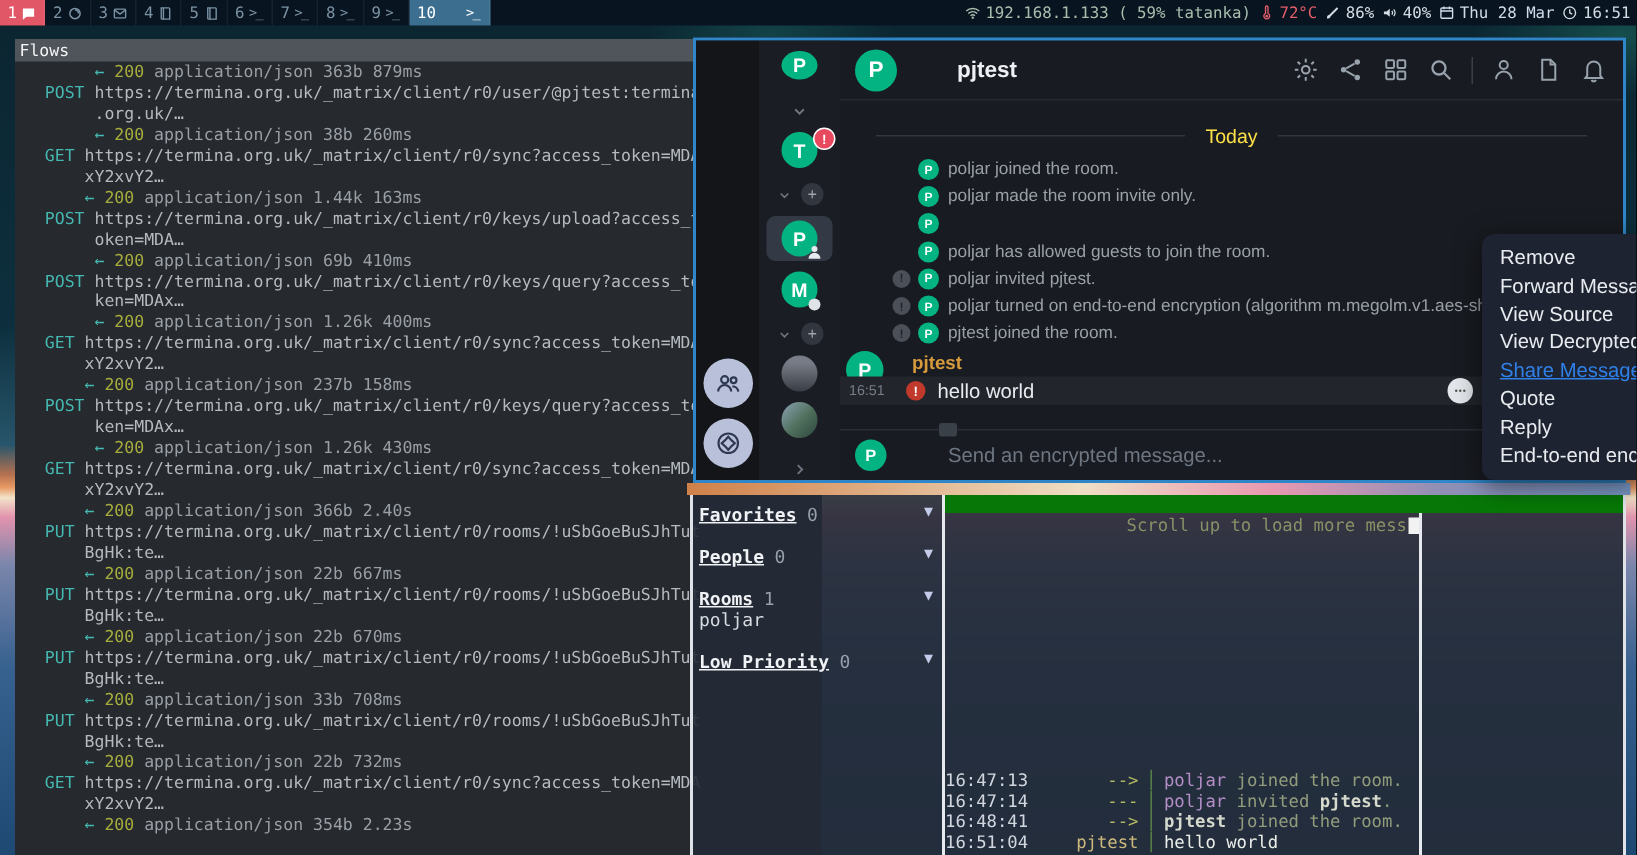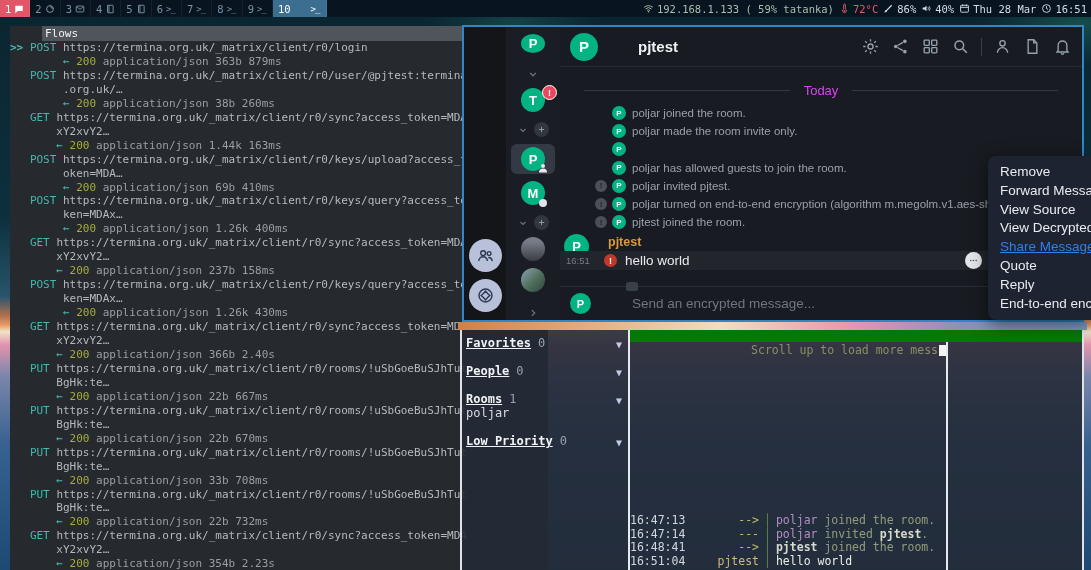--- a/index.html
+++ b/index.html
@@ -34,21 +34,21 @@
   .st-seg .icon svg { width:11px; height:11px; }
   .st-ip { color:#a9bfae; }
   .st-temp { color:#e35d6a; }
   .st-date { color:#cfdcea; }
 
   
   .icon svg { display:block; }
 
   
   #mitmproxy { position:absolute; left:10px; top:26px; width:538px; height:544px;
-    background:#26292d; font-family:"DejaVu Sans Mono", monospace; overflow:hidden;padding-left:32px; }
+    background:#26292d; font-family:"DejaVu Sans Mono", monospace; overflow:hidden; }
   #mitm-title { height:15px; background:#50555b; color:#f2f3f4; font-size:11px;
     line-height:15px; padding-left:3px; }
   #flow-lines { position:absolute; left:0; top:15px; right:0; bottom:0; overflow:hidden; }
   .fl { white-space:pre; font-size:11px; line-height:13.95px; }
   .fl-marker { color:#45b8b1; font-weight:bold; }
   .fl-method { color:#45b8b1; }
   .fl-url { color:#b4bac0; }
   .fl-arrow { color:#45b8b1; }
   .fl-status { color:#a6ad3d; }
   .fl-info { color:#999fa6; }
@@ -95,21 +95,21 @@
   .hdr-avatar { width:28px; height:28px; font-size:15px; }
   .hdr-lock { width:22px; height:22px; color:#8a93a0; margin-left:10px; }
   #room-name { color:#eef0f3; font-size:15px; font-weight:bold; margin-left:8px; }
   #hdr-icons { margin-left:auto; display:flex; align-items:center; gap:11px; color:#98a2ad; }
   #hdr-icons .hicon { width:19px; height:19px; }
   #hdr-icons .hicon svg { width:19px; height:19px; }
   .hdr-divider { width:1px; height:18px; background:#3a404a; }
 
   #el-timeline { position:absolute; left:0; right:0; top:40px; bottom:36px; overflow:hidden; }
   #day-sep { display:flex; align-items:center; gap:14px; margin:16px 24px 6px 24px;
-    color:#d946ef; font-size:13px; }
+    color:#fde047; font-size:13px; }
   #day-sep::before, #day-sep::after { content:""; flex:1; height:1px; background:#33373f; }
   .ev { display:flex; align-items:center; height:18.2px; margin-left:35px;
     color:#9aa0a8; font-size:11.5px; }
   .ev-warn { width:17px; display:flex; align-items:center; }
   .warn-circle { width:12px; height:12px; border-radius:50%; background:#4a4f58; color:#22252b;
     font-size:8px; font-weight:bold; display:flex; align-items:center; justify-content:center; }
   .ev-av { width:14px; height:14px; border-radius:50%; background:#03b381; color:#fff;
     font-size:8px; font-weight:bold; display:flex; align-items:center; justify-content:center;
     margin-right:6px; flex:0 0 14px; }
   .ev-tx { white-space:nowrap; overflow:hidden; }
@@ -151,21 +151,21 @@
 
   
   #terminal { position:absolute; left:460px; top:330px; width:624px; height:240px;
     background:rgba(36,42,54,0.9); border-left:2px solid #dfe3e8; border-right:2px solid #dfe3e8;
     font-family:"DejaVu Sans Mono", monospace; display:flex; overflow:hidden; }
   #term-strip { position:absolute; left:458px; top:322px; width:629px; height:8px;
     background:linear-gradient(90deg,#d08048,#eFdFc5 42%,#e898b0 62%,#8f8fb5 80%,#7a9ac8);
     z-index:1; }
   #term-sidebar { width:168px; border-right:2px solid #e6e9ee; padding:6px 4px 0 4px;
     position:relative; flex:0 0 168px; }
-  .tside-row { height:14px; margin-bottom:14px; display:flex; align-items:flex-end;
+  .tside-row { height:14px; margin-bottom:14px; display:flex; align-items:flex-start;
     font-size:12px; position:relative; }
   .tside-label { color:#f0f2f5; font-weight:bold; text-decoration:underline; }
   .tside-count { color:#98a0ad; margin-left:7px; }
   .tside-tri { position:absolute; right:2px; color:#c3cbe8; font-size:10px; }
   .tside-item { height:14px; margin-top:-14px; margin-bottom:14px; color:#d8dce2;
     font-size:12px; }
   #term-main { flex:1; display:flex; flex-direction:column; }
   #term-titlebar { height:12px; background:#077807; }
   #term-body { flex:1; display:flex; min-height:0; }
   #term-chat { flex:0 0 318px; border-right:2px solid #e6e9ee; display:flex;
@@ -325,21 +325,20 @@
           </span>
           <span class="st-tx">16:51</span>
         </div>
       </div>
   </div>
 
   <div id="mitmproxy">
     <div id="mitm-title">Flows</div>
     <div id="flow-lines">
         <div class="flow">
-          <div class="fl"><span class="fl-marker">&gt;&gt; </span><span class="fl-method">POST </span><span class="fl-url">https://termina.org.uk/_matrix/client/r0/login</span></div>
           <div class="fl"><span class="fl-url">        </span><span class="fl-arrow">← </span><span class="fl-status">200</span><span class="fl-info"> application/json 363b 879ms</span></div>
         </div>
         <div class="flow">
           <div class="fl"><span class="fl-marker">   </span><span class="fl-method">POST </span><span class="fl-url">https://termina.org.uk/_matrix/client/r0/user/@pjtest:termina</span></div>
           <div class="fl"><span class="fl-url">        .org.uk/…</span></div>
           <div class="fl"><span class="fl-url">        </span><span class="fl-arrow">← </span><span class="fl-status">200</span><span class="fl-info"> application/json 38b 260ms</span></div>
         </div>
         <div class="flow">
           <div class="fl"><span class="fl-marker">   </span><span class="fl-method">GET </span><span class="fl-url">https://termina.org.uk/_matrix/client/r0/sync?access_token=MDA</span></div>
           <div class="fl"><span class="fl-url">       xY2xvY2…</span></div>

